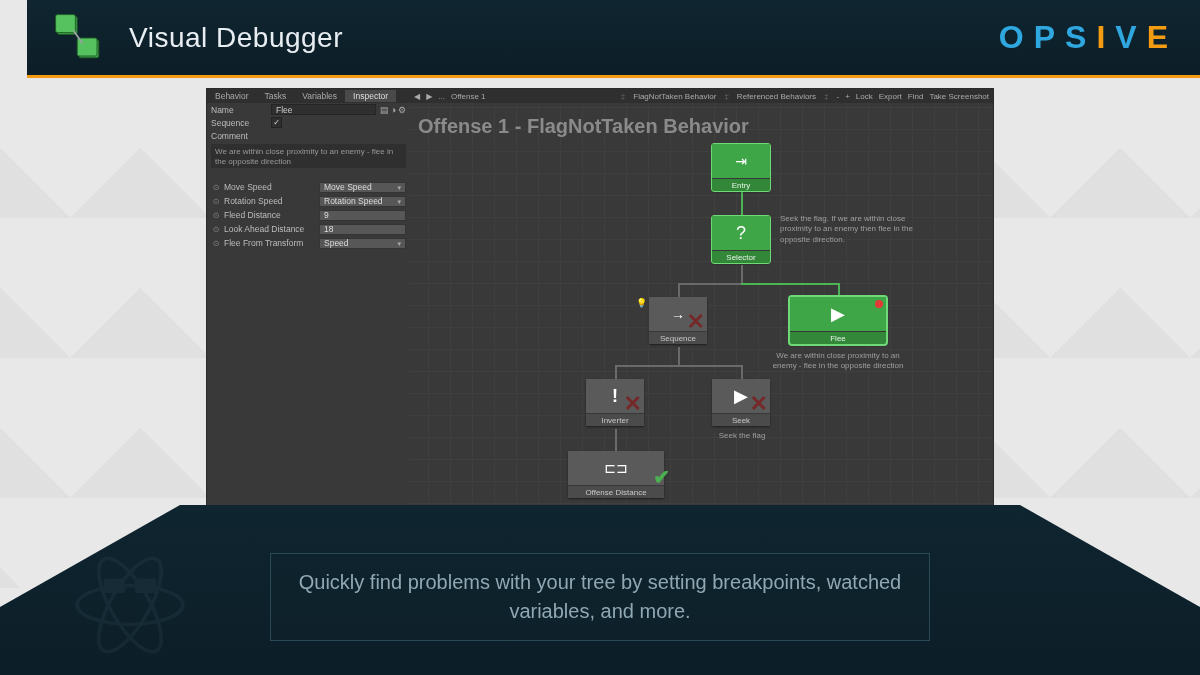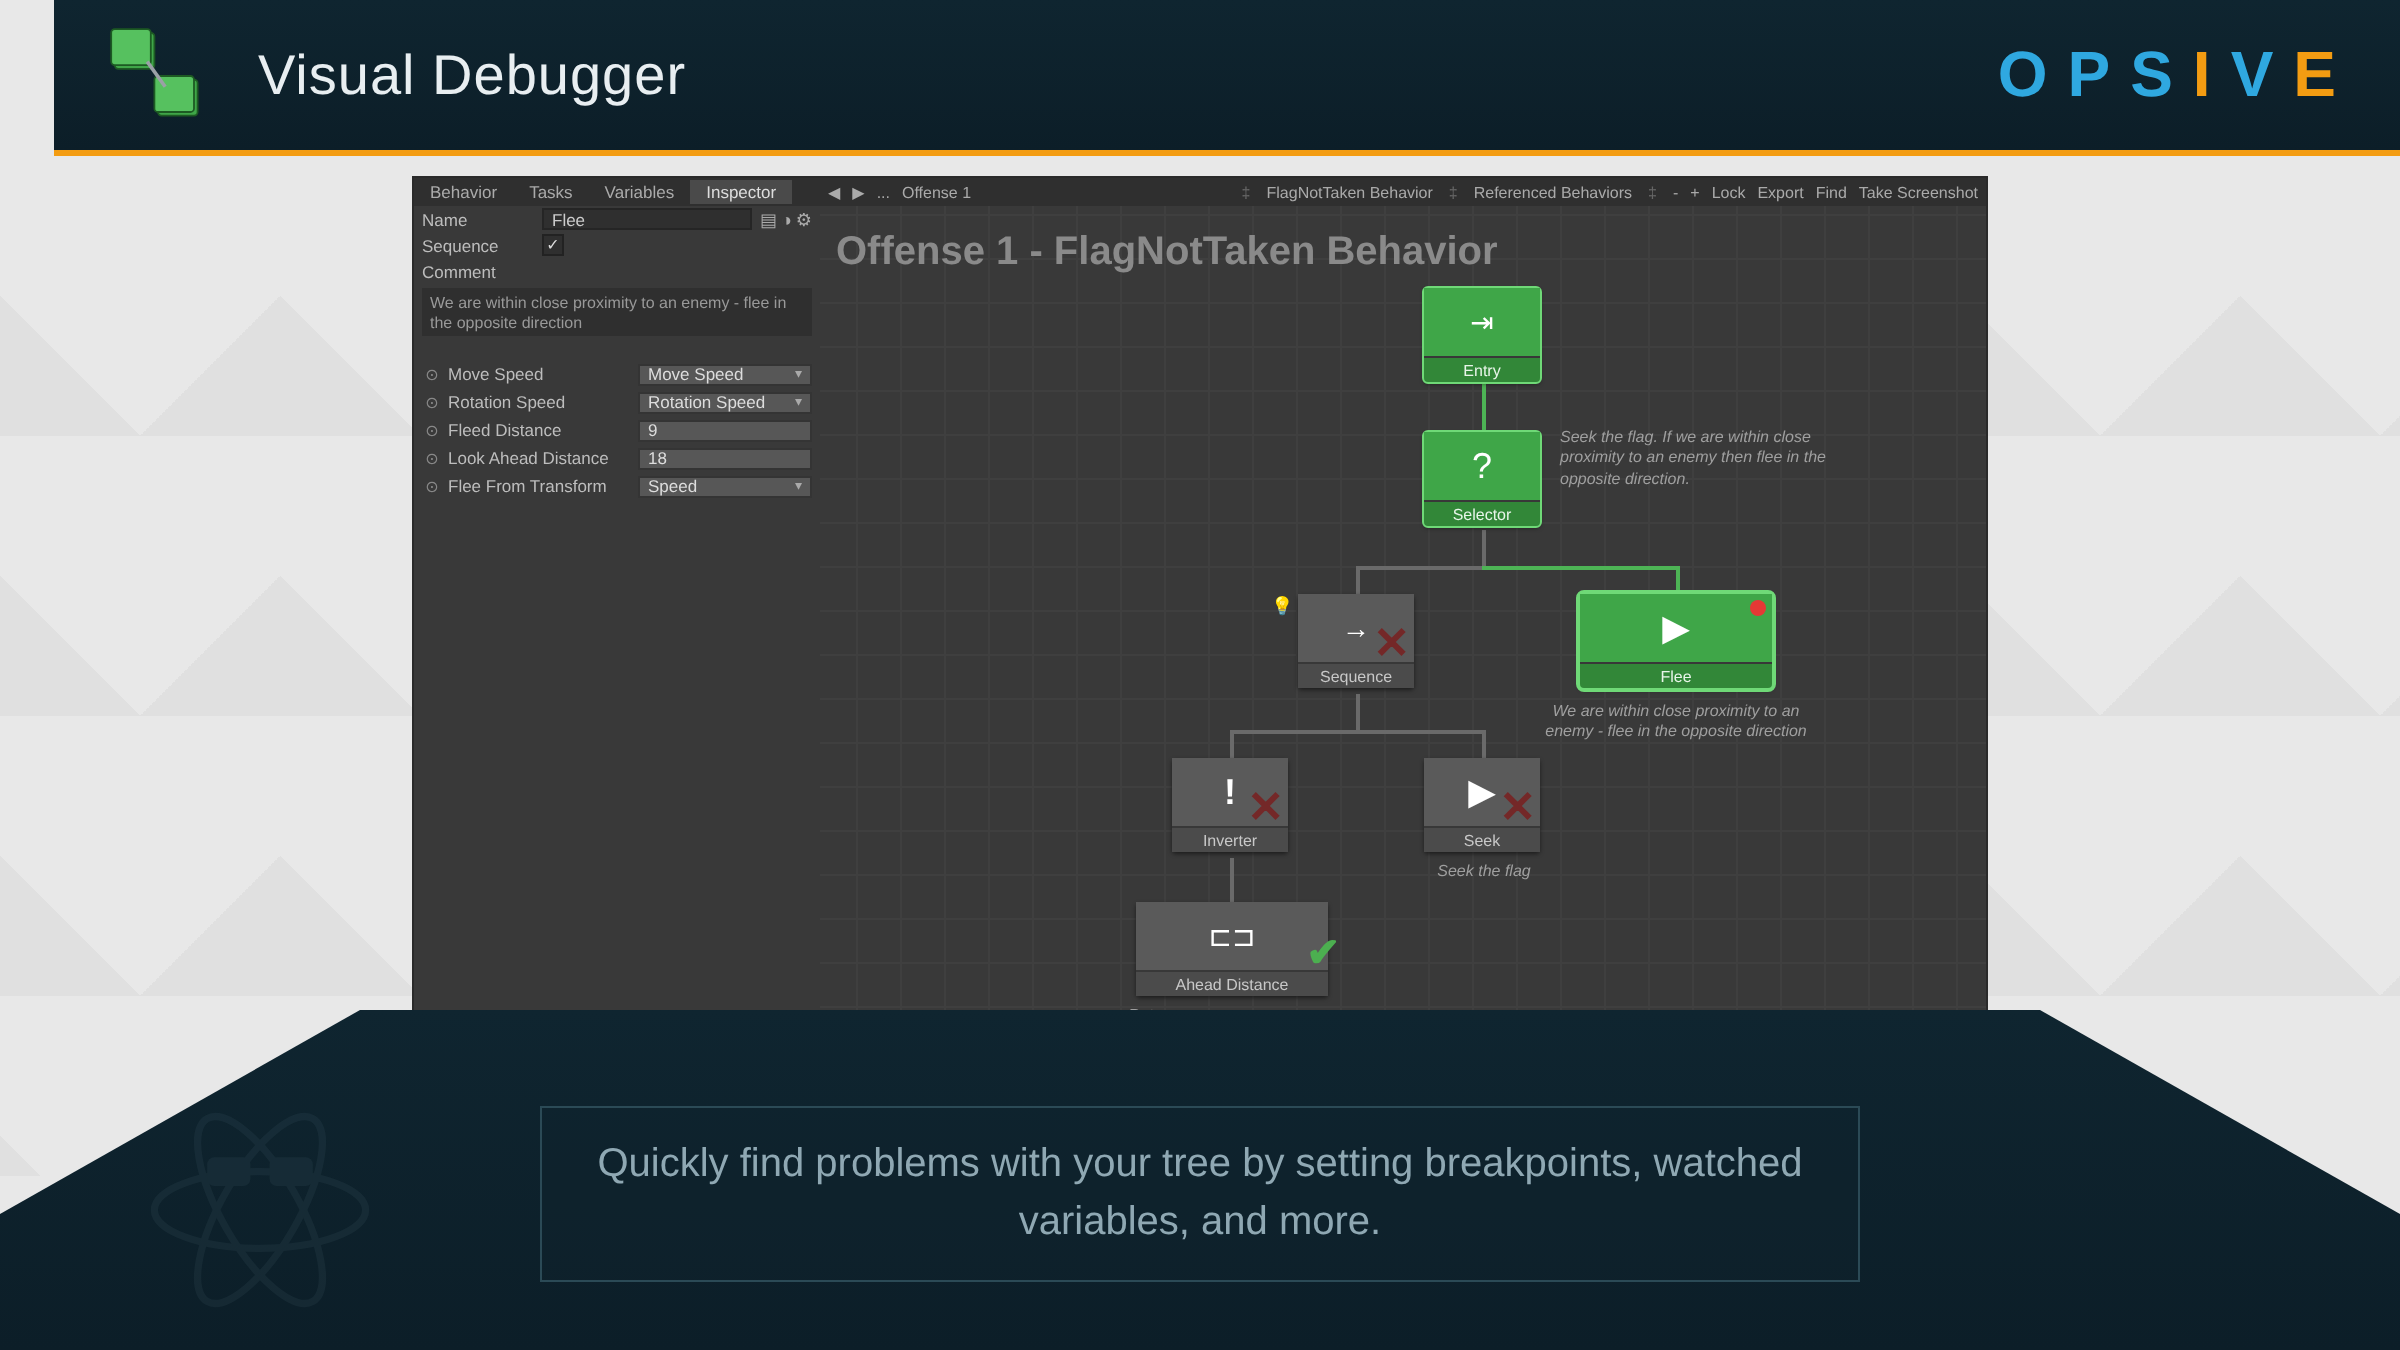--- a/index.html
+++ b/index.html
@@ -223,21 +223,20 @@
   position: absolute; left: -13px; top: 0;
   width: 11px; height: 11px;
   color: #c9c9c9; font-size: 9px;
   display:flex;align-items:center;justify-content:center;
 }
 .anno {
   position: absolute;
   font-size: 8px; color: #9f9f9f;
   line-height: 1.3;
   text-align: center;
-  font-style: italic;
 }
 
 
 .nicon { color: #fff; font-size: 18px; }
 .nicon.small { font-size: 14px; }
 
 
 .conn {
   position: absolute;
   background: #6a6a6a;
@@ -446,21 +445,21 @@
           </div>
         <div class="nlabel">Seek</div>
       </div>
       <div class="anno" style="left:292px; top:342px; width:80px;">Seek the flag</div>
 
       <div class="node wide" style="left:158px; top:362px;">
         <div class="nbody">
             <span class="nicon small">⊏⊐</span>
             <span class="check-mark">✔</span>
           </div>
-        <div class="nlabel">Ahead Distance</div>
+        <div class="nlabel">Offense Distance</div>
       </div>
       <div class="anno" style="left:135px; top:414px; width:150px;">Return success once an enemy</div>
 
       <div class="canvas-footer">Flee in the opposite direction of the enemy</div>
     </div>
 
   </div>
 </div>
 
 <div class="banner">

